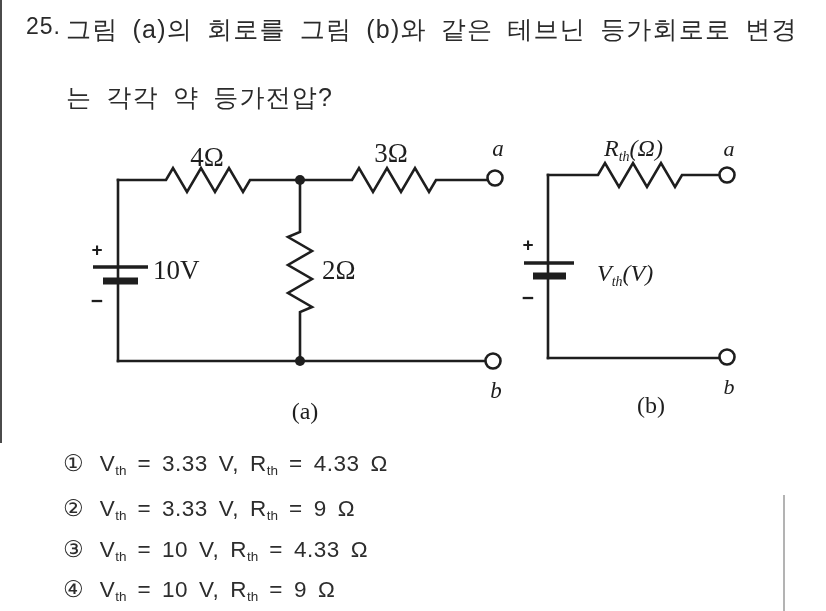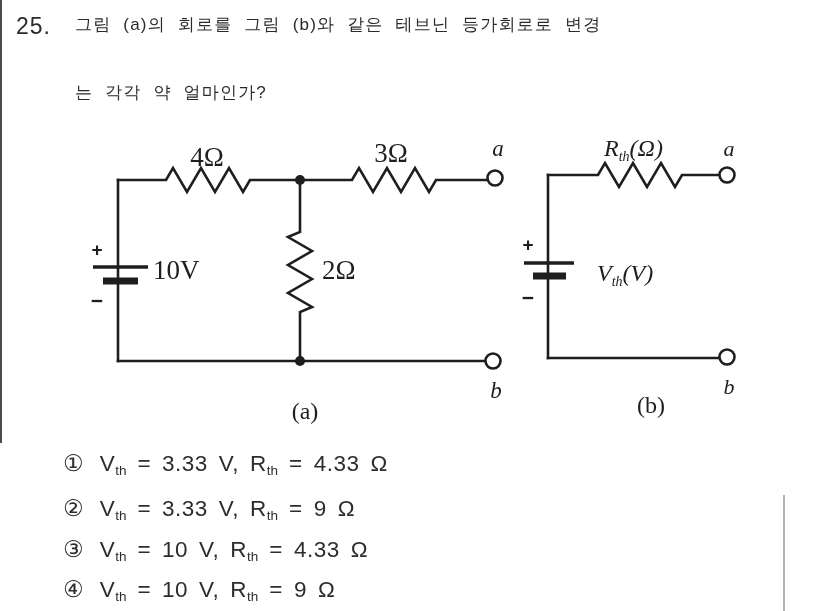--- a/index.html
+++ b/index.html
@@ -10,25 +10,25 @@
     font-family:"Liberation Sans","DejaVu Sans",sans-serif;
   }
   .left-rule {
     position:absolute; left:0; top:0; width:2px; height:443px; background:#4b4b4b;
   }
   .right-rule {
     position:absolute; left:783px; top:495px; width:2px; height:116px; background:#b3b3b3;
   }
   
   .qnum {
-    position:absolute; left:16px; top:13px; font-size:23px; color:#2a2a2a;
+    position:absolute; left:26px; top:13px; font-size:23px; color:#2a2a2a;
     letter-spacing:1px;
   }
   .qline {
-    position:absolute; left:75px; width:748px; font-size:17px; color:#2a2a2a;
+    position:absolute; left:66px; width:748px; font-size:25px; color:#2a2a2a;
     letter-spacing:1.2px; word-spacing:6px; white-space:nowrap;
   }
   .qline.l1 { top:13px; }
   .qline.l2 { top:47px; }
   .qline.l3 { top:81px; }
   .qline sub, .opt sub {
     font-size:0.60em; vertical-align:baseline; position:relative; top:0.28em;
     letter-spacing:0;
   }
   
@@ -56,21 +56,21 @@
 </head>
 <body>
 
 <div class="page">
 
   <div class="left-rule"></div>
   <div class="right-rule"></div>
 
   <div class="qnum">25.</div>
   <div class="qline l1">그림 (a)의 회로를 그림 (b)와 같은 테브닌 등가회로로 변경</div>
-  <div class="qline l3">는 각각 약 얼마인가?</div>
+  <div class="qline l3">는 각각 약 등가전압?</div>
 
   <svg class="circuits" width="826" height="611" viewBox="0 0 826 611">
 
     <g>
 
       <path class="wire" d="M118,180 H166 l7,-12 l14,24 l14,-24 l14,24 l14,-24 l14,24 l7,-12 H352 l7,-12 l14,24 l14,-24 l14,24 l14,-24 l14,24 l7,-12 H486"></path>
 
       <path class="wire" d="M118,180 V361"></path>
 
       <path class="wire" d="M300,180 V232 l-12,5 l24,14 l-24,14 l24,14 l-24,14 l24,14 l-12,5 V361"></path>

